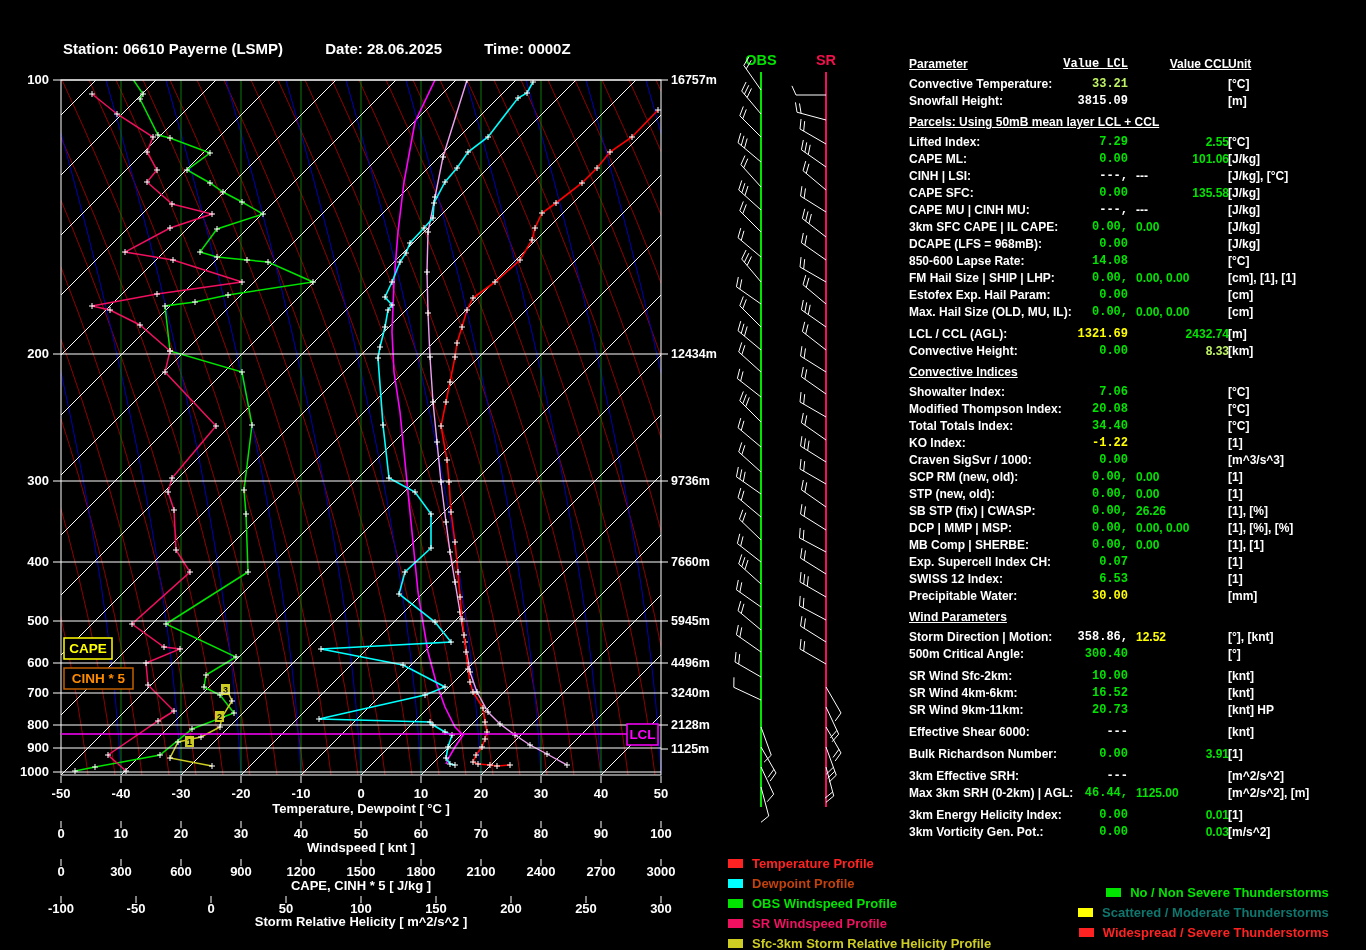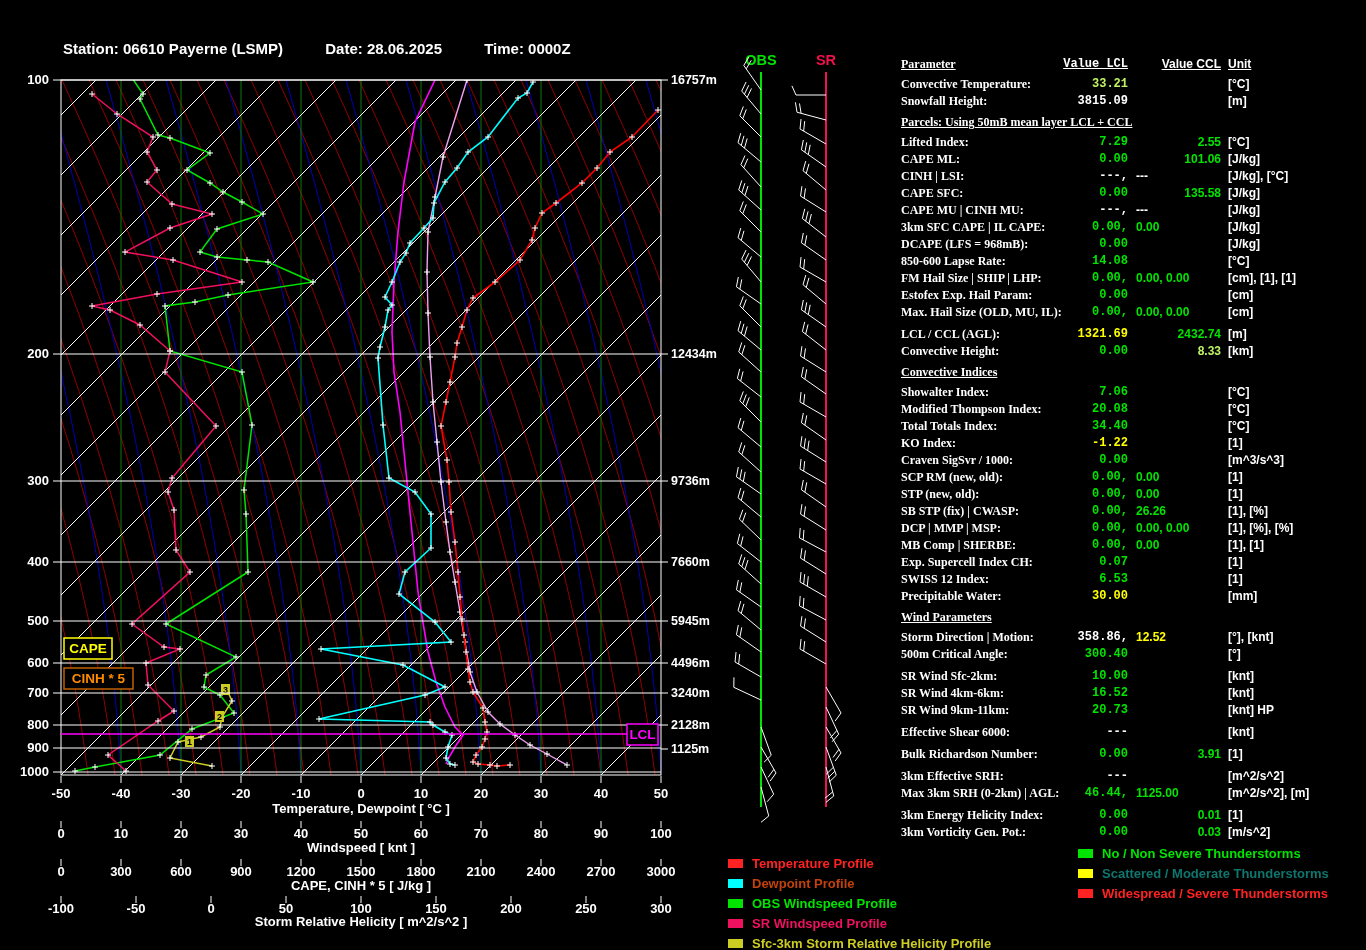--- a/index.html
+++ b/index.html
@@ -5,24 +5,24 @@
   html,body{margin:0;padding:0;background:#000;width:1366px;height:950px;overflow:hidden;
     font-family:"Liberation Sans",sans-serif;-webkit-font-smoothing:none;}
   #stage{position:absolute;left:0;top:0;width:1366px;height:950px;background:#000;margin-top:32px;}
   svg{position:absolute;left:0;top:0;}
   svg text{font-family:"Liberation Sans",sans-serif;font-weight:bold;}
   #hdr{position:absolute;left:63px;top:8px;color:#fff;font-weight:bold;font-size:15px;white-space:nowrap;}
   #hdr span{margin-right:38px;}
   #params{position:absolute;left:893px;top:20px;width:470px;color:#fff;font-size:12px;font-weight:bold;}
   .prow{position:relative;height:17px;line-height:17px;white-space:nowrap;}
   .prow.hdr,.prow.sect{height:24px;line-height:24px;}
-  .prow .lab{position:absolute;left:8px;font-family:Liberation Serif, serif;}
+  .prow .lab{position:absolute;left:16px;}
   .prow .lcl{position:absolute;left:0;width:235px;text-align:right;font-family:Liberation Mono, monospace;}
   .prow .post{position:absolute;left:243px;}
-  .prow .ccl{position:absolute;left:8px;width:320px;text-align:right;}
+  .prow .ccl{position:absolute;left:16px;width:320px;text-align:right;}
   .prow .unit{position:absolute;left:335px;}
   .u{text-decoration:underline;}
   .cw{color:#ffffff;} .cg{color:#00e400;} .cy{color:#ffff00;} .cr{color:#bef264;}
   .gap{margin-top:5px;}
   .legend{position:absolute;font-size:13px;font-weight:bold;}
   .litem{height:20px;line-height:20px;white-space:nowrap;}
   .sw{display:inline-block;width:15px;height:9px;margin-right:9px;}
 </style>
 </head>
 <body>
@@ -733,19 +733,19 @@
       </div>
     </div>
 <div class="legend" id="legendL" style="left:728px;top:822px;">
       <div class="litem"><span class="sw" style="background: rgb(255, 34, 34);"></span><span class="" style="color: rgb(255, 34, 34);">Temperature Profile</span></div>
       <div class="litem"><span class="sw" style="background: rgb(0, 255, 255);"></span><span class="" style="color: #c2410c;">Dewpoint Profile</span></div>
       <div class="litem"><span class="sw" style="background: rgb(0, 228, 0);"></span><span class="" style="color: rgb(0, 228, 0);">OBS Windspeed Profile</span></div>
       <div class="litem"><span class="sw" style="background: rgb(240, 16, 96);"></span><span class="" style="color: rgb(240, 16, 96);">SR Windspeed Profile</span></div>
       <div class="litem"><span class="sw" style="background: rgb(204, 204, 34);"></span><span class="" style="color: rgb(204, 204, 34);">Sfc-3km Storm Relative Helicity Profile</span></div>
       <div class="litem"><span class="sw" style="background: rgb(122, 122, 0);"></span><span class="" style="color: rgb(122, 122, 0); padding-left: 28px;">Effective Layer (CAPE &gt;= 100 J/kg)</span></div>
     </div>
-<div class="legend" id="legendR" style="left:1078px;top:812px;">
+<div class="legend" id="legendR" style="left:1078px;top:851px;text-align:right;">
       <div class="litem"><span class="sw" style="background: rgb(0, 228, 0);"></span><span class="" style="color: rgb(0, 228, 0);">No / Non Severe Thunderstorms</span></div>
       <div class="litem"><span class="sw" style="background: rgb(255, 255, 0);"></span><span class="" style="color: #0f766e;">Scattered / Moderate Thunderstorms</span></div>
       <div class="litem"><span class="sw" style="background: rgb(255, 34, 34);"></span><span class="" style="color: rgb(255, 34, 34);">Widespread / Severe Thunderstorms</span></div>
     </div>
 
 </div>
 
 </body></html>

